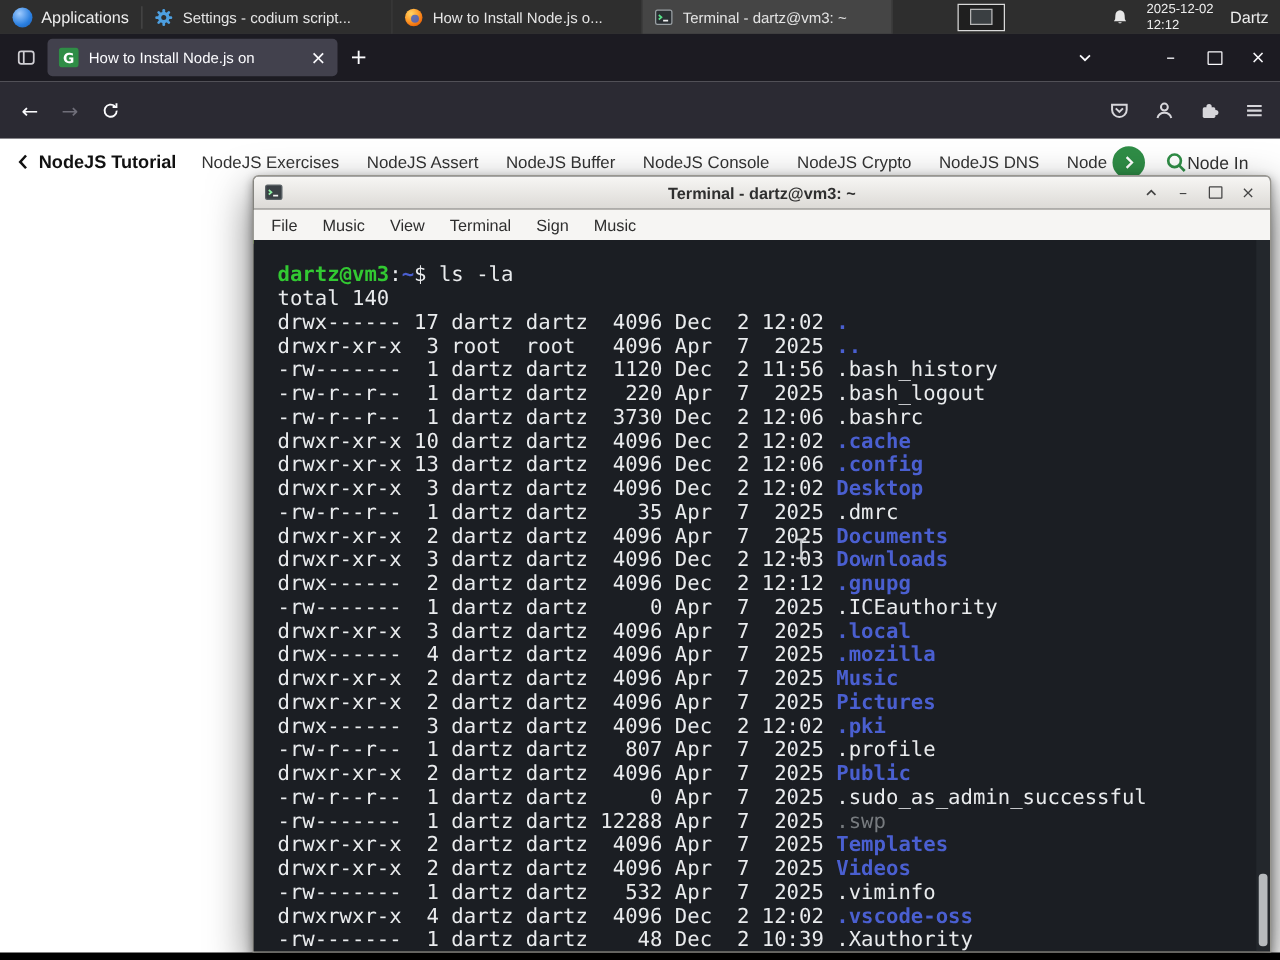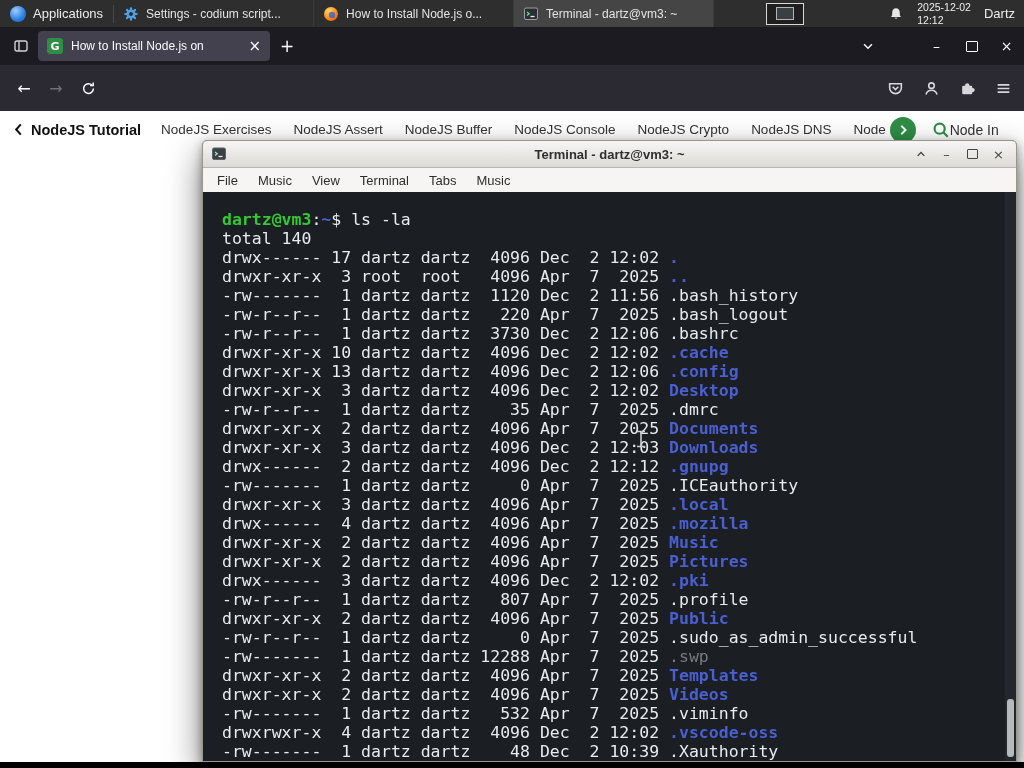--- a/index.html
+++ b/index.html
@@ -267,21 +267,21 @@
           <span class="t-maxbox"></span>
         </div>
       <div class="t-cbtn glyph">×</div>
     </div>
   </div>
   <div class="t-menubar">
     <span class="t-menu-item">File</span>
     <span class="t-menu-item">Music</span>
     <span class="t-menu-item">View</span>
     <span class="t-menu-item">Terminal</span>
-    <span class="t-menu-item">Tabs</span>
+    <span class="t-menu-item">Sign</span>
     <span class="t-menu-item">Music</span>
   </div>
   <div class="t-body">
     <pre id="terminal-output"><span class="line"><span class="tg">dartz@vm3</span><span>:</span><span class="tb">~</span><span>$</span><span> ls -la</span></span><span class="line"><span>total 140</span></span><span class="line"><span>drwx------ 17 dartz dartz  4096 Dec  2 12:02 </span><span class="tb">.</span></span><span class="line"><span>drwxr-xr-x  3 root  root   4096 Apr  7  2025 </span><span class="tb">..</span></span><span class="line"><span>-rw-------  1 dartz dartz  1120 Dec  2 11:56 </span><span>.bash_history</span></span><span class="line"><span>-rw-r--r--  1 dartz dartz   220 Apr  7  2025 </span><span>.bash_logout</span></span><span class="line"><span>-rw-r--r--  1 dartz dartz  3730 Dec  2 12:06 </span><span>.bashrc</span></span><span class="line"><span>drwxr-xr-x 10 dartz dartz  4096 Dec  2 12:02 </span><span class="tb">.cache</span></span><span class="line"><span>drwxr-xr-x 13 dartz dartz  4096 Dec  2 12:06 </span><span class="tb">.config</span></span><span class="line"><span>drwxr-xr-x  3 dartz dartz  4096 Dec  2 12:02 </span><span class="tb">Desktop</span></span><span class="line"><span>-rw-r--r--  1 dartz dartz    35 Apr  7  2025 </span><span>.dmrc</span></span><span class="line"><span>drwxr-xr-x  2 dartz dartz  4096 Apr  7  2025 </span><span class="tb">Documents</span></span><span class="line"><span>drwxr-xr-x  3 dartz dartz  4096 Dec  2 12:03 </span><span class="tb">Downloads</span></span><span class="line"><span>drwx------  2 dartz dartz  4096 Dec  2 12:12 </span><span class="tb">.gnupg</span></span><span class="line"><span>-rw-------  1 dartz dartz     0 Apr  7  2025 </span><span>.ICEauthority</span></span><span class="line"><span>drwxr-xr-x  3 dartz dartz  4096 Apr  7  2025 </span><span class="tb">.local</span></span><span class="line"><span>drwx------  4 dartz dartz  4096 Apr  7  2025 </span><span class="tb">.mozilla</span></span><span class="line"><span>drwxr-xr-x  2 dartz dartz  4096 Apr  7  2025 </span><span class="tb">Music</span></span><span class="line"><span>drwxr-xr-x  2 dartz dartz  4096 Apr  7  2025 </span><span class="tb">Pictures</span></span><span class="line"><span>drwx------  3 dartz dartz  4096 Dec  2 12:02 </span><span class="tb">.pki</span></span><span class="line"><span>-rw-r--r--  1 dartz dartz   807 Apr  7  2025 </span><span>.profile</span></span><span class="line"><span>drwxr-xr-x  2 dartz dartz  4096 Apr  7  2025 </span><span class="tb">Public</span></span><span class="line"><span>-rw-r--r--  1 dartz dartz     0 Apr  7  2025 </span><span>.sudo_as_admin_successful</span></span><span class="line"><span>-rw-------  1 dartz dartz 12288 Apr  7  2025 </span><span class="td">.swp</span></span><span class="line"><span>drwxr-xr-x  2 dartz dartz  4096 Apr  7  2025 </span><span class="tb">Templates</span></span><span class="line"><span>drwxr-xr-x  2 dartz dartz  4096 Apr  7  2025 </span><span class="tb">Videos</span></span><span class="line"><span>-rw-------  1 dartz dartz   532 Apr  7  2025 </span><span>.viminfo</span></span><span class="line"><span>drwxrwxr-x  4 dartz dartz  4096 Dec  2 12:02 </span><span class="tb">.vscode-oss</span></span><span class="line"><span>-rw-------  1 dartz dartz    48 Dec  2 10:39 </span><span>.Xauthority</span></span><span class="line"><span>-rw-rw-r--  1 dartz dartz  9529 Dec  2 10:43 </span><span>.xscreensaver</span></span></pre>
     <svg class="ibeam" width="12" height="18" viewBox="0 0 12 18">
       <path d="M2 1.5h8M2 16.5h8M6 1.5v15" stroke="#c9ccd0" stroke-width="1.6" fill="none"></path>
     </svg>
     <div class="t-scroll">
       <div class="t-thumb"></div>
     </div>

